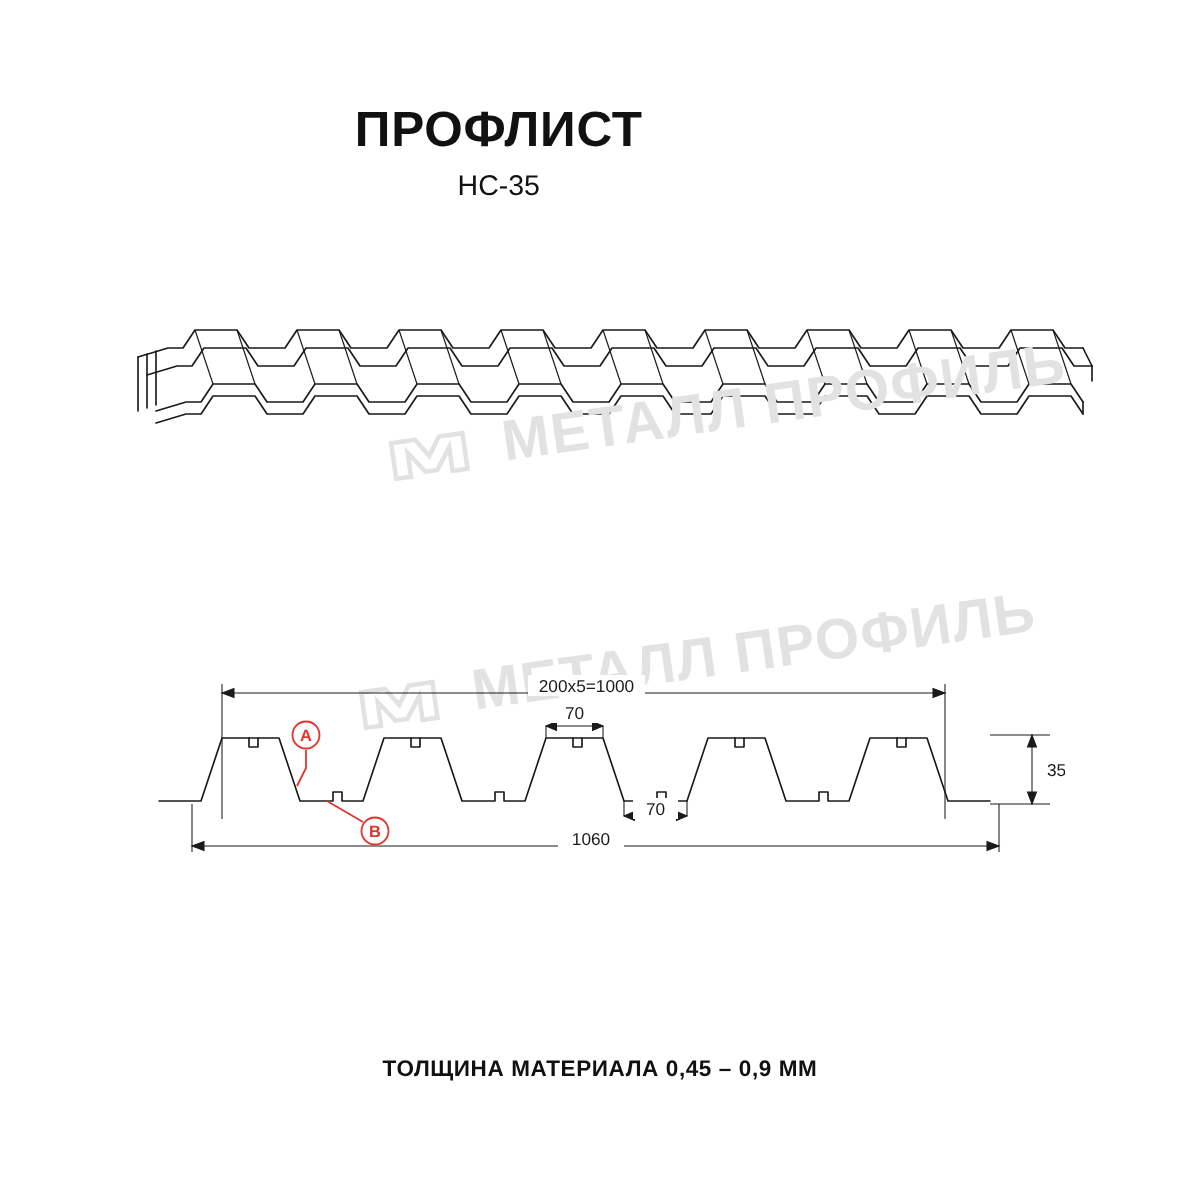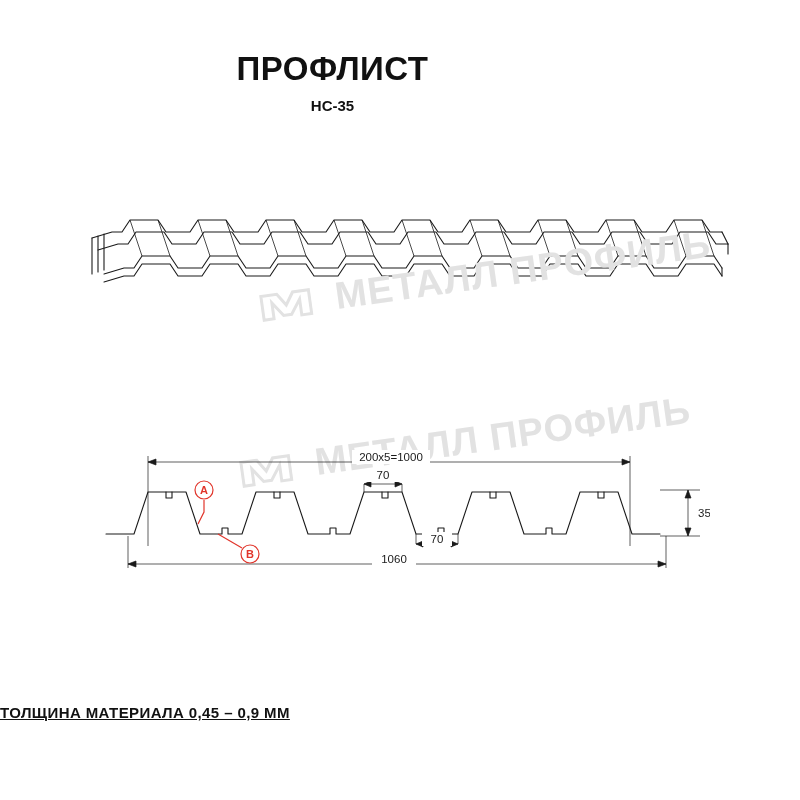--- a/index.html
+++ b/index.html
@@ -17,36 +17,36 @@
   }
   .page {
     position: relative;
     width: 800px;
     height: 800px;
   }
 
   
   .title-block {
     position: absolute;
-    top: 51px;
+    top: 68px;
     left: 0;
     width: 665px;
     text-align: center;
   }
   .main-title {
     font-size: 33px;
     font-weight: bold;
     letter-spacing: 0.5px;
     color: #111111;
     line-height: 1.1;
   }
   .sub-title {
     margin-top: 10px;
-    font-size: 15px;
-    font-weight: bold;
+    font-size: 19px;
+    font-weight: normal;
     color: #111111;
   }
 
   
   .watermark {
     position: absolute;
     pointer-events: none;
     user-select: none;
     color: #e2e2e2;
     font-weight: bold;
@@ -93,26 +93,25 @@
     width: 610px;
     height: 170px;
   }
 
   
   .footer {
     position: absolute;
     top: 704px;
     left: 0;
     width: 800px;
-    text-align: left;
+    text-align: center;
     font-size: 15px;
     font-weight: bold;
     letter-spacing: 0.4px;
     color: #111111;
-    text-decoration: underline;
   }
 
   svg { display: block; }
   .ln { fill: none; stroke: #1a1a1a; stroke-width: 1.1; stroke-linejoin: round; stroke-linecap: round; }
   .ln-thin { fill: none; stroke: #1a1a1a; stroke-width: 0.8; }
   .dim { fill: none; stroke: #1a1a1a; stroke-width: 0.7; }
   .callout { fill: none; stroke: #e1352b; stroke-width: 1.2; }
   .callout-txt { fill: #e1352b; font-size: 11px; font-family: "Liberation Sans", sans-serif; font-weight: bold; }
   .dim-txt { fill: #1a1a1a; font-size: 11.5px; font-family: "Liberation Sans", sans-serif; }
 </style>

